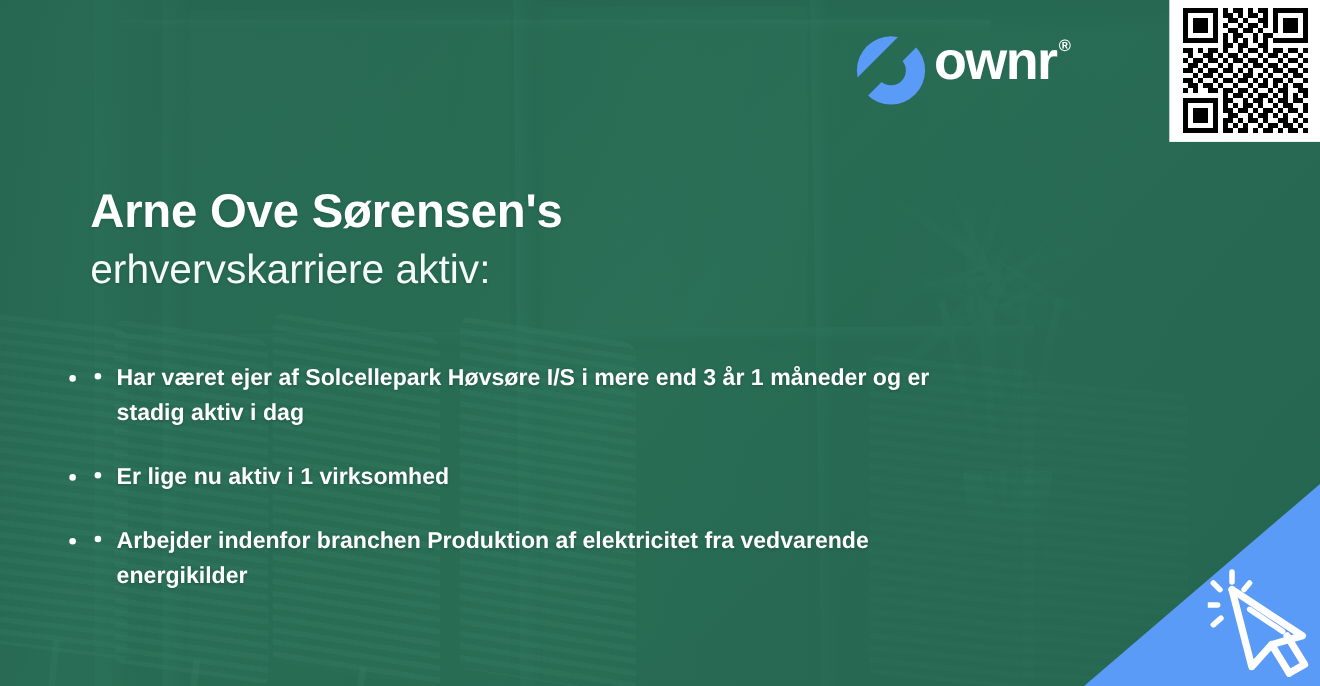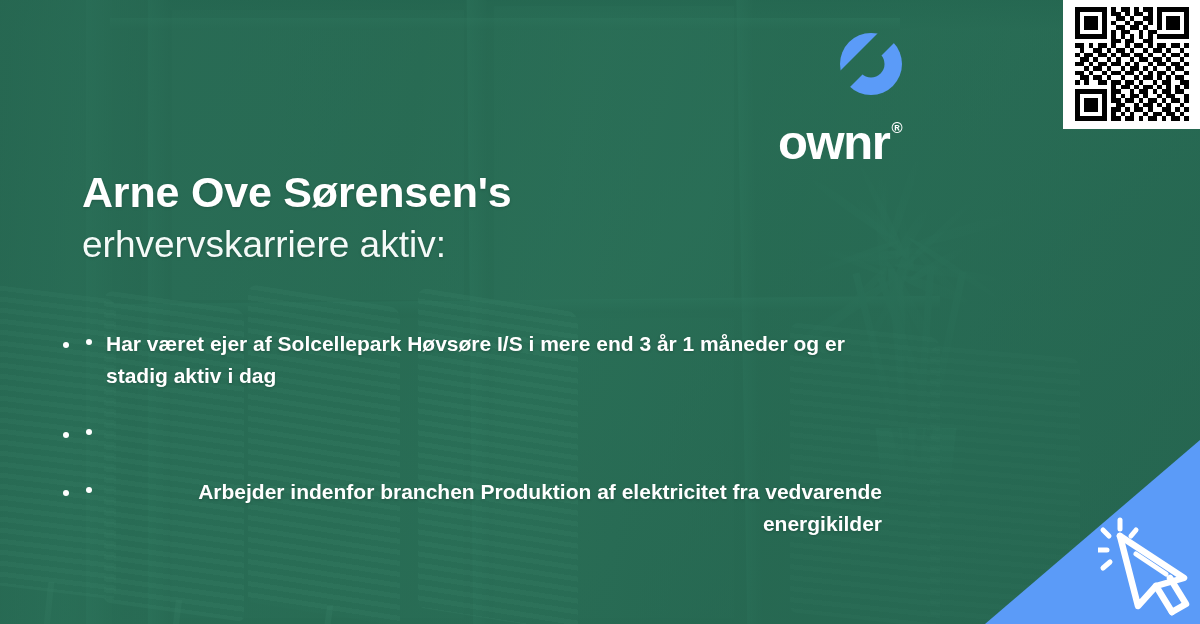--- a/index.html
+++ b/index.html
@@ -158,29 +158,29 @@
   .bullet-item {
     position:relative;
     padding-left:24px;
     margin-bottom:26px;
     color:#ffffff;
     font-size:21px;
     font-weight:700;
     line-height:1.52;
     text-shadow:0 1px 3px rgba(0,0,0,.22);
   }
-  .bullet-item:last-child { margin-bottom:0;text-align:right; }
+  .bullet-item:last-child { margin-bottom:0; }
   .bullet-dot {
     position:absolute; left:4px; top:11px;
     width:6px; height:6px; border-radius:50%;
     background:#ffffff;
   }
 
   
-  .logo { position:absolute; left:778px; top:32px; display:flex; align-items:flex-end; gap:22px;flex-direction:column; }
+  .logo { position:absolute; left:778px; top:32px; display:flex; align-items:flex-start; gap:7px; }
   .logo-mark { width:64px; height:64px; display:block; }
   .logo-word {
     position:relative;
     font-size:49px; font-weight:700; color:#ffffff;
     letter-spacing:-1.4px; line-height:1;
     display:flex; align-items:flex-start;
   }
   .logo-reg { font-size:15px; font-weight:700; margin-top:2px; margin-left:2px; letter-spacing:0; }
 
   
@@ -288,21 +288,21 @@
 
   <div class="content">
 
     <div class="title-block">
       <div class="title-line1">Arne Ove Sørensen's</div>
       <div class="title-line2">erhvervskarriere aktiv:</div>
     </div>
 
     <ul class="bullets" id="bullet-list">
         <li class="bullet-item"><span class="bullet-dot"></span><span>Har været ejer af Solcellepark Høvsøre I/S i mere end 3 år 1 måneder og er stadig aktiv i dag</span></li>
-        <li class="bullet-item"><span class="bullet-dot"></span></li>
+        <li class="bullet-item"><span class="bullet-dot"></span><span>Er lige nu aktiv i 1 virksomhed</span></li>
         <li class="bullet-item"><span class="bullet-dot"></span><span>Arbejder indenfor branchen Produktion af elektricitet fra vedvarende energikilder</span></li>
       </ul>
 
   </div>
 
   <div class="logo">
     <svg class="logo-mark" viewBox="0 0 64 64">
       <defs>
         <mask id="ownrMask">
           <rect x="0" y="0" width="64" height="64" fill="#000"></rect>

